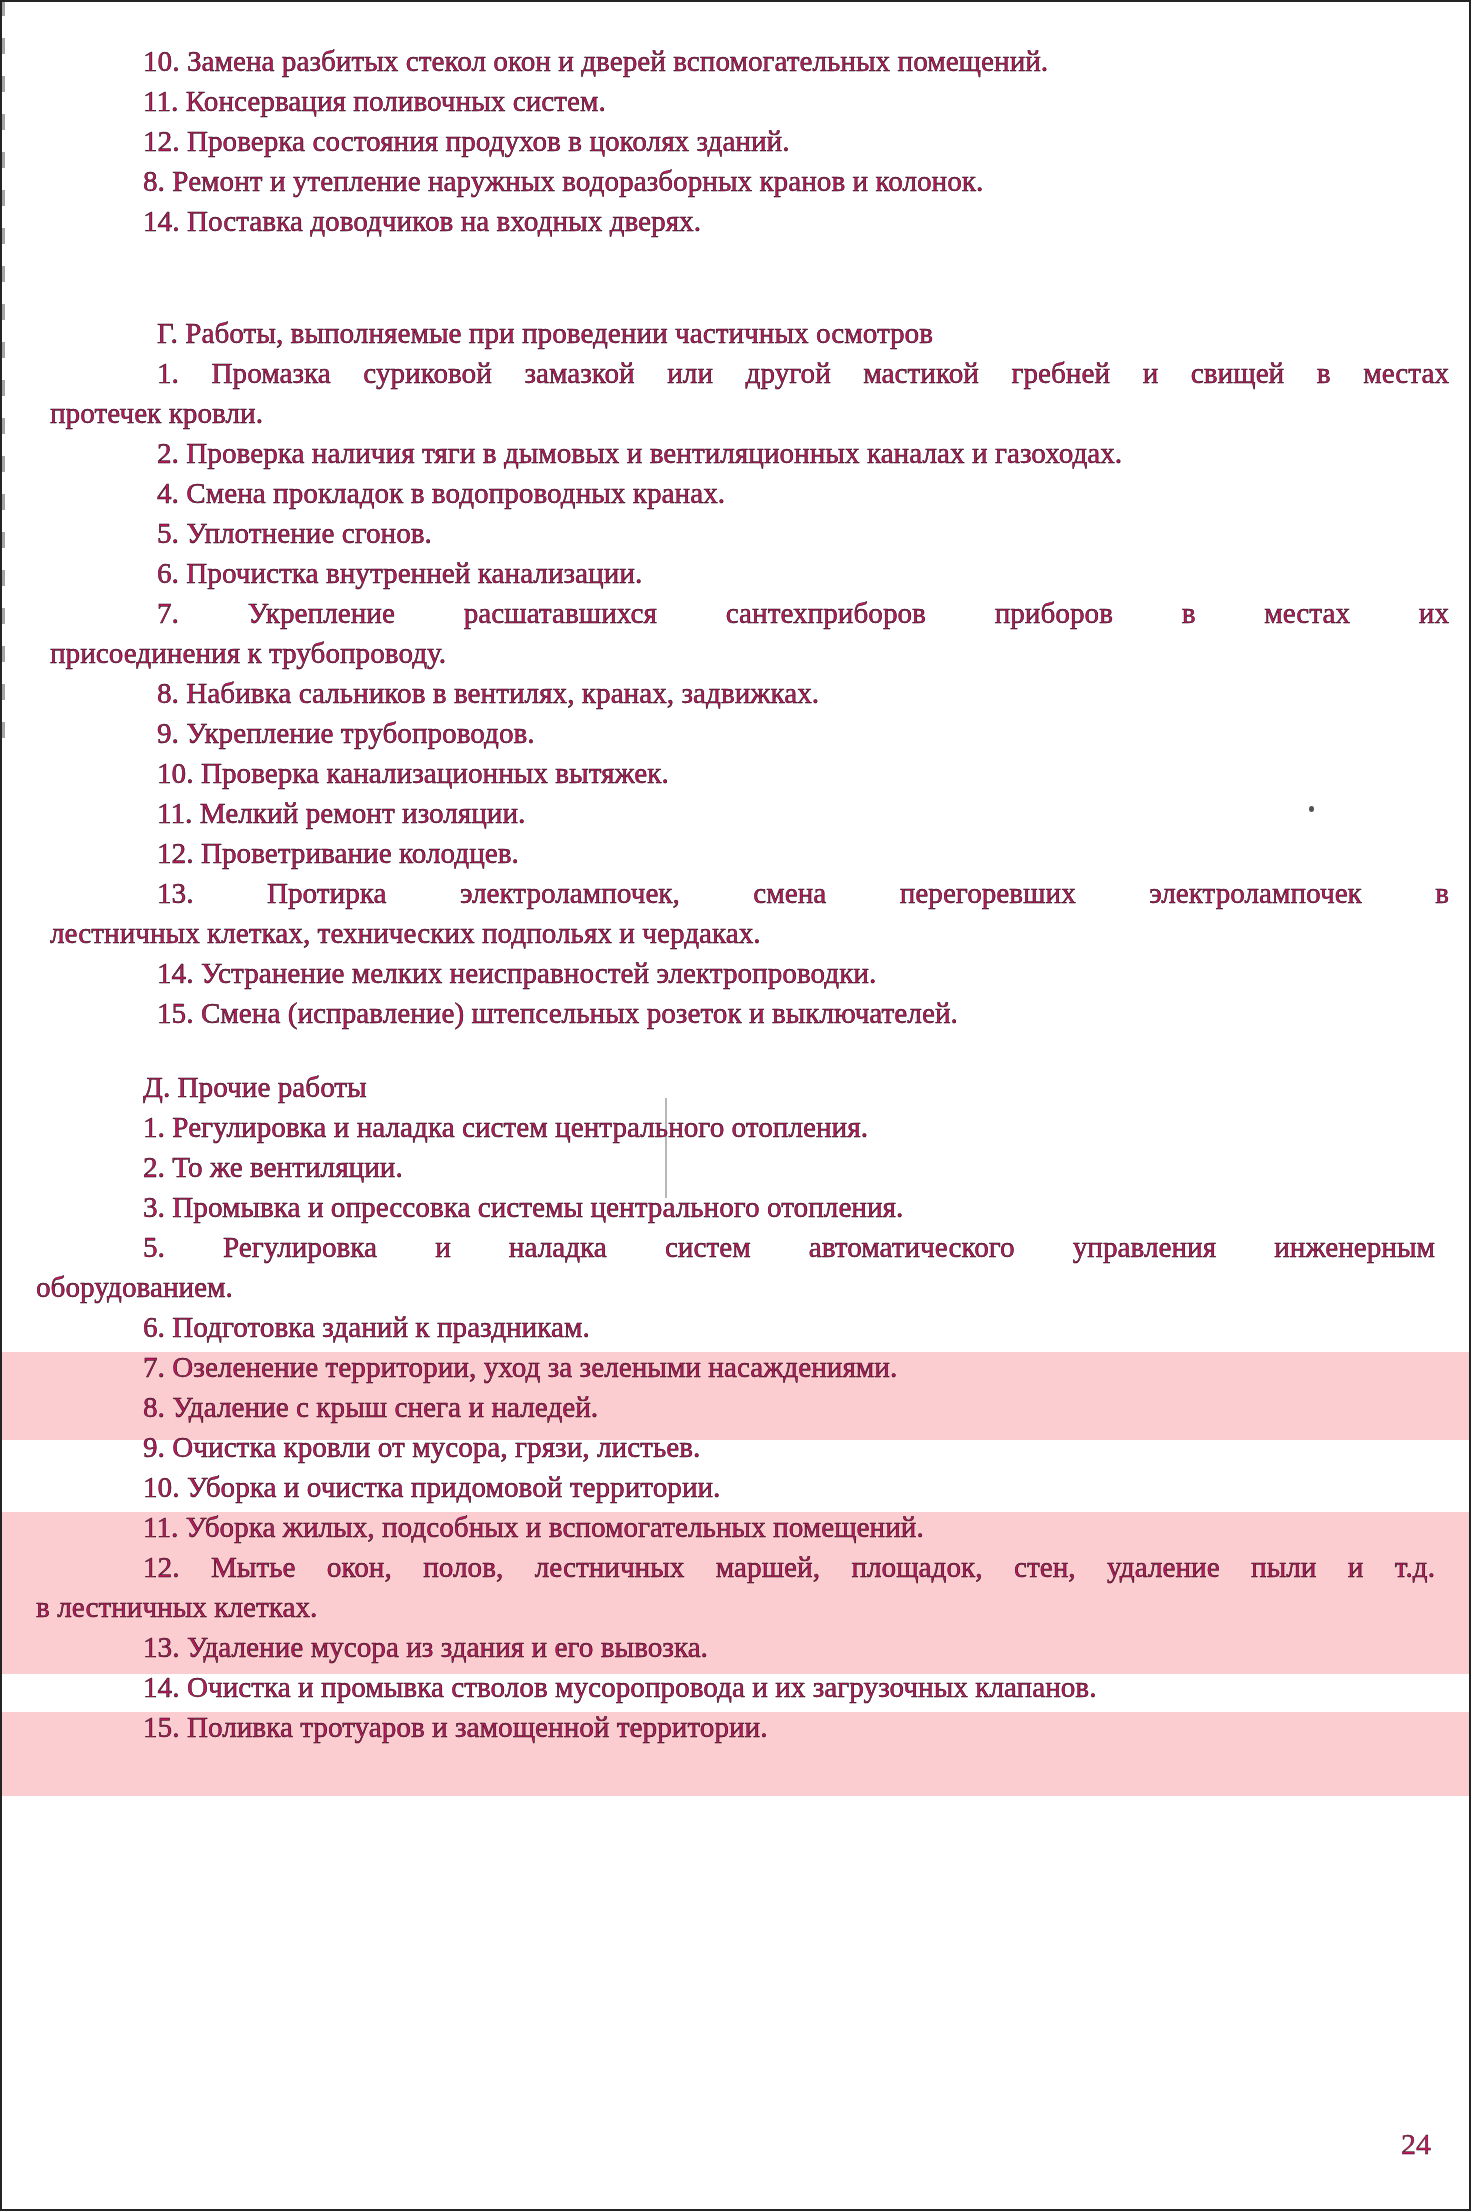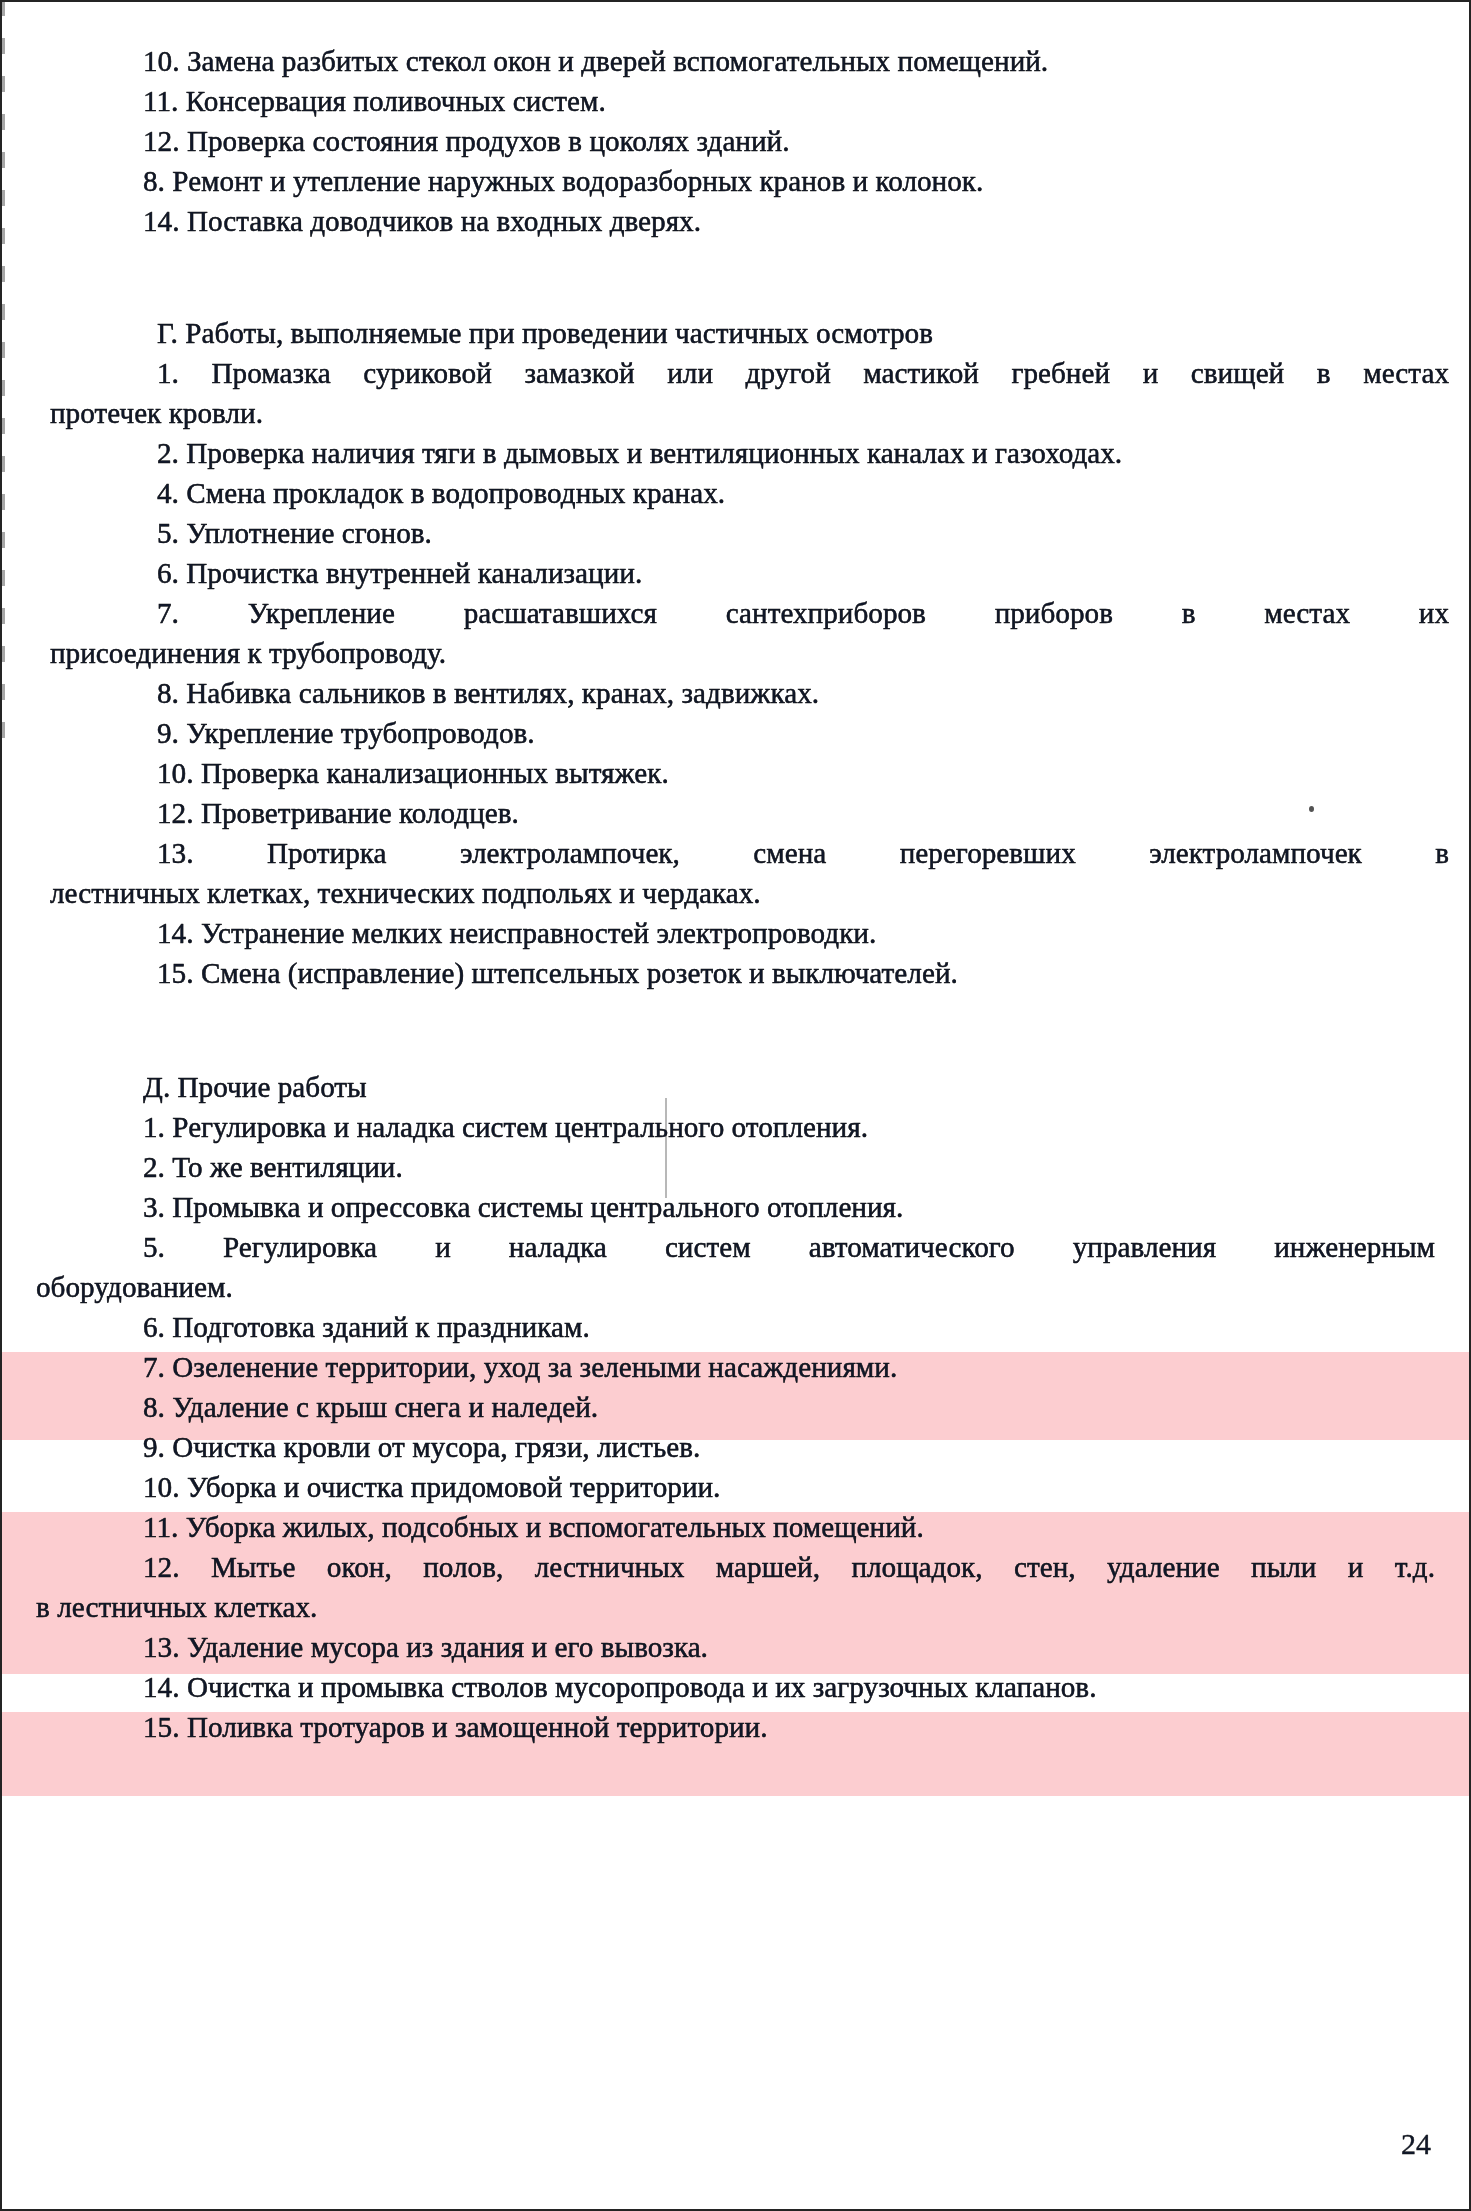--- a/index.html
+++ b/index.html
@@ -2,21 +2,21 @@
 <html lang="ru"><head>
 <meta charset="utf-8">
 <style>
   html,body{margin:0;padding:0;background:#ffffff;}
   .page{
     position:relative;
     width:1471px;height:2211px;
     background:#ffffff;
     overflow:hidden;
     font-family:"Liberation Serif","DejaVu Serif",serif;
-    color:#0f172a;
+    color:#be185d;
   }
   .frame{position:absolute;inset:0;border:2px solid #242424;pointer-events:none;z-index:5;}
   
   .band{position:absolute;left:0;width:1471px;z-index:0;}
   .band-a{top:1352px;height:88px;}
   .band-b{top:1512px;height:162px;}
   .band-c{top:1712px;height:84px;}
   
   .block{position:absolute;left:36px;width:1399px;z-index:2;}
   .b-intro{top:41px;}
@@ -82,20 +82,21 @@
     <p class="ln">протечек кровли.</p>
     <p class="ln ind">2. Проверка наличия тяги в дымовых и вентиляционных каналах и газоходах.</p>
     <p class="ln ind">4. Смена прокладок в водопроводных кранах.</p>
     <p class="ln ind">5. Уплотнение сгонов.</p>
     <p class="ln ind">6. Прочистка внутренней канализации.</p>
     <p class="ln ind jl">7. Укрепление расшатавшихся сантехприборов приборов в местах их</p>
     <p class="ln">присоединения к трубопроводу.</p>
     <p class="ln ind">8. Набивка сальников в вентилях, кранах, задвижках.</p>
     <p class="ln ind">9. Укрепление трубопроводов.</p>
     <p class="ln ind">10. Проверка канализационных вытяжек.</p>
+    <p class="ln ind">11. Мелкий ремонт изоляции.</p>
     <p class="ln ind">12. Проветривание колодцев.</p>
     <p class="ln ind jl">13. Протирка электролампочек, смена перегоревших электролампочек в</p>
     <p class="ln">лестничных клетках, технических подпольях и чердаках.</p>
     <p class="ln ind">14. Устранение мелких неисправностей электропроводки.</p>
     <p class="ln ind">15. Смена (исправление) штепсельных розеток и выключателей.</p>
   </div>
 
   <div class="block b-d">
     <p class="ln ind">Д. Прочие работы</p>
     <p class="ln ind">1. Регулировка и наладка систем центрального отопления.</p>

